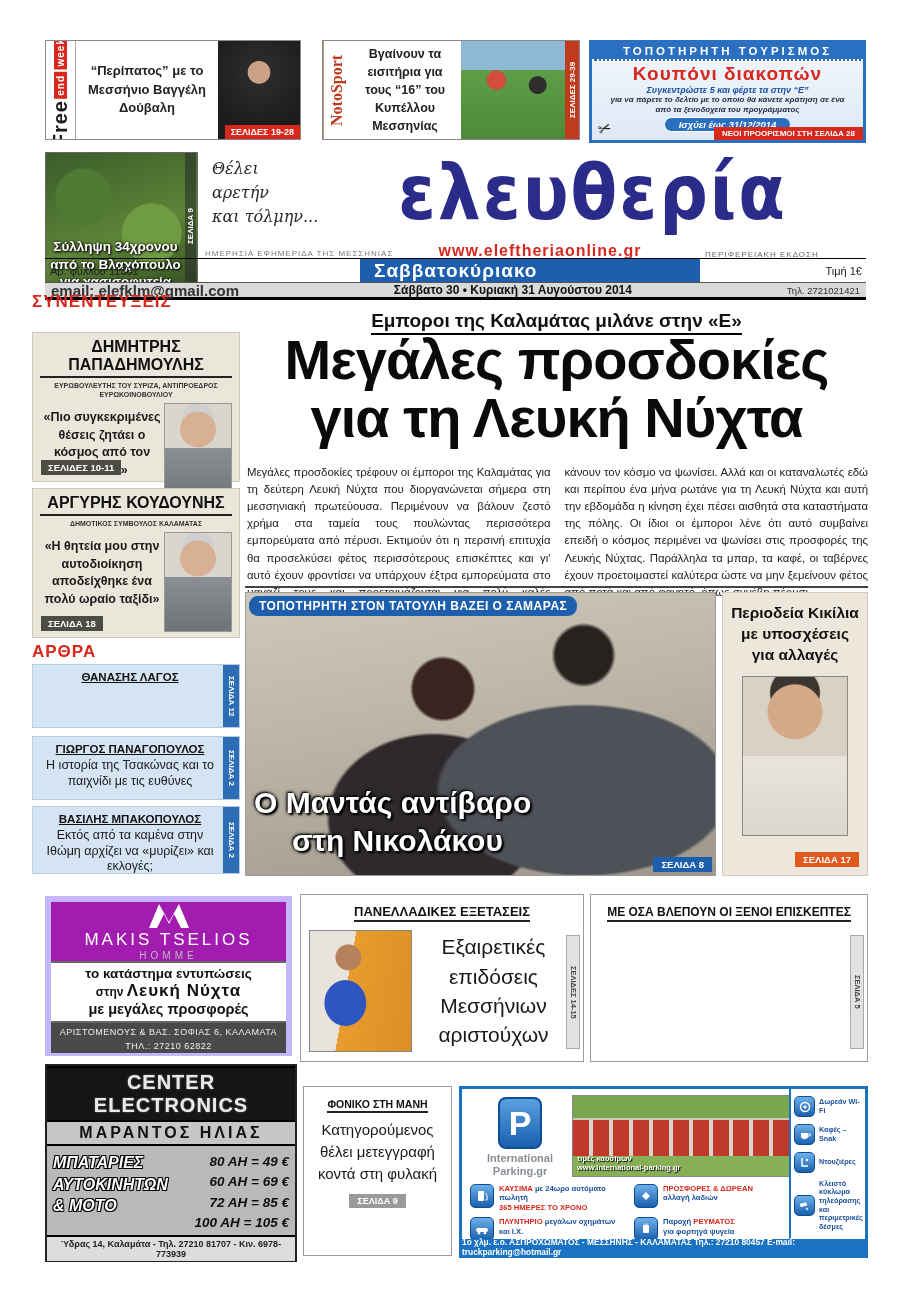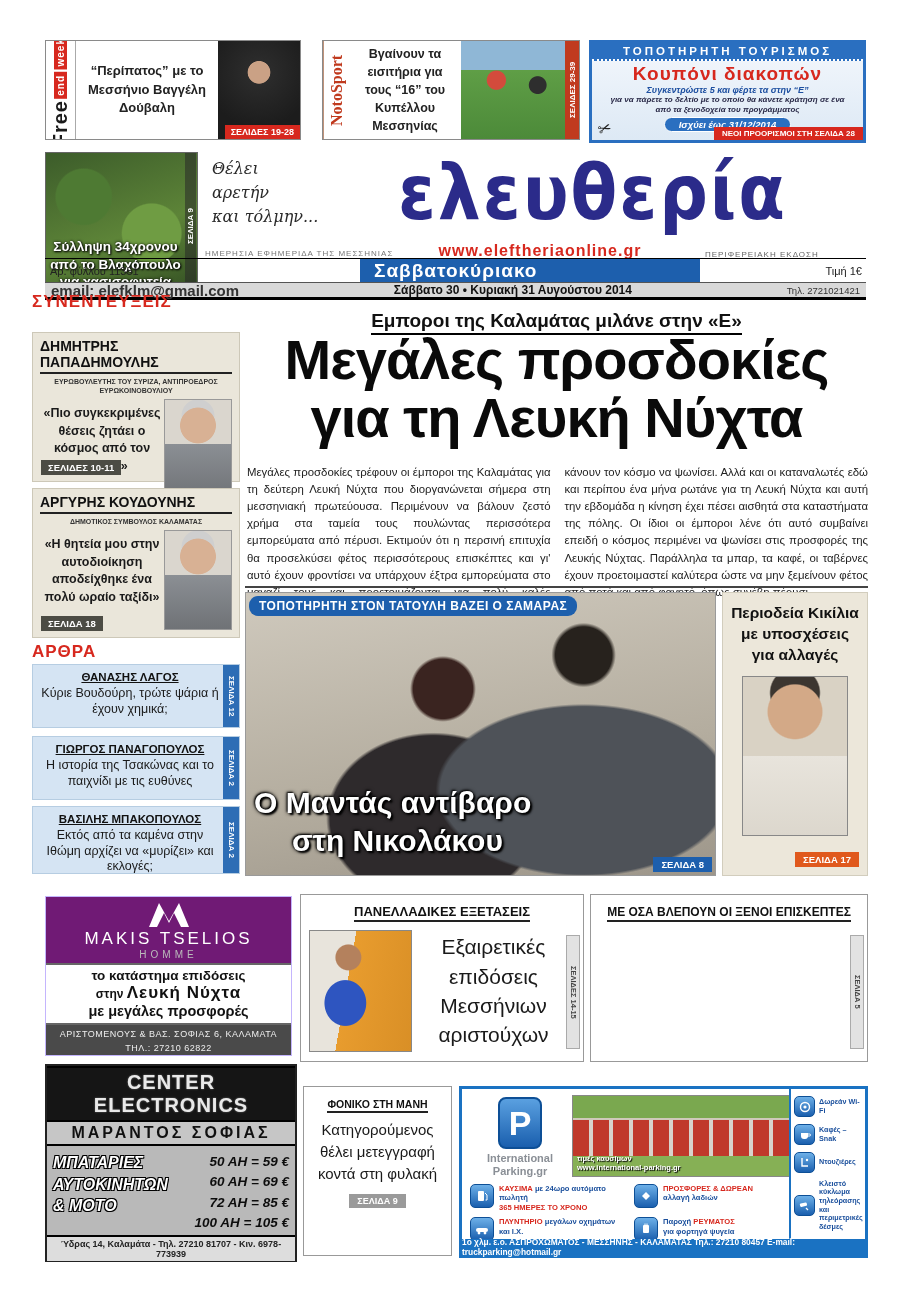--- a/index.html
+++ b/index.html
@@ -52,21 +52,21 @@
   .weekend-bar { position:absolute; left:315px; top:0; width:340px; height:24px; background:#1d5fad; color:#fff; font-weight:bold; font-size:19px; display:flex; align-items:center; padding-left:14px; letter-spacing:1px; }
   .price { position:absolute; right:4px; top:6px; font-size:11px; color:#222; }
   .date-row { left:45px; top:282px; width:821px; height:18px; background:#d9d9d9; border-top:1px solid #555; border-bottom:3px solid #000; display:flex; align-items:center; justify-content:space-between; padding:0 6px; }
   .date-row .email { font-size:15px; color:#333;font-weight:bold; }
   .date-row .date { font-size:12px; font-weight:bold; color:#111; }
   .date-row .phone { font-size:9.5px; color:#333; }
 
   
   .sec-heading { color:#d7281e; font-weight:bold; font-size:17px; letter-spacing:1px; }
   .int-card { left:32px; top:0; width:208px; height:150px; background:#eae6da; border:1px solid #cdc8b8; padding:5px 7px; position:absolute; }
-  .int-name { text-align:left; font-weight:bold; font-size:14px; color:#111; border-bottom:2px solid #222; padding-bottom:2px; }
+  .int-name { text-align:center; font-weight:bold; font-size:16px; color:#111; border-bottom:2px solid #222; padding-bottom:2px; }
   .int-role { text-align:center; font-size:7px; color:#333; font-weight:bold; margin-top:3px; line-height:1.3; }
   .int-row { display:flex; margin-top:4px; }
   .int-quote { flex:1; text-align:center; font-weight:bold; font-size:12.5px; color:#1a1a1a; line-height:1.4; padding-top:6px; }
   .int-photo { width:68px; height:100px; border:1px solid #999; background:
       radial-gradient(circle at 50% 26%, #d8b194 0 22%, transparent 23%),
       radial-gradient(circle at 50% 16%, #cfcfcf 0 18%, transparent 19%),
       linear-gradient(#dad6ce 0 45%, #8b8f94 45%, #6f7276); }
   .int-badge { position:absolute; left:8px; bottom:6px; background:#4c4c44; color:#fff; font-weight:bold; font-size:9.5px; padding:2px 7px; }
   .art-card { left:32px; width:208px; height:64px; background:#d5e4f3; border:1px solid #b6cde2; position:absolute; padding:6px 20px 4px 8px; }
   .art-author { text-align:center; font-weight:bold; font-size:11.5px; color:#111; text-decoration:underline; }
@@ -97,21 +97,21 @@
   
   .kikilias { left:722px; top:592px; width:146px; height:284px; background:#ece7da; border:1px solid #d2cdbd; padding:10px 8px; text-align:center; }
   .kik-title { font-weight:bold; font-size:15.5px; color:#111; line-height:1.35; }
   .kik-photo { margin:10px auto 0; width:106px; height:160px; border:1px solid #888; background:
       radial-gradient(circle at 50% 22%, #d3a987 0 20%, transparent 21%),
       radial-gradient(circle at 50% 10%, #3c3630 0 16%, transparent 17%),
       linear-gradient(#d9d2c4 0 50%, #e8e4dc 50%, #dcd7cd); }
   .kik-badge { position:absolute; right:8px; bottom:8px; background:#e0591d; color:#fff; font-weight:bold; font-size:9.5px; padding:2px 8px; }
 
   
-  .tselios { left:45px; top:896px; width:247px; height:160px; background:#701a75; display:flex; flex-direction:column; border:1px solid #c4b5fd; }
+  .tselios { left:45px; top:896px; width:247px; height:160px; background:#a21caf; display:flex; flex-direction:column; border:6px solid #c4b5fd; }
   .ts-top { height:72px; display:flex; flex-direction:column; align-items:center; justify-content:center; }
   .ts-brand { color:#fff; font-size:17px; letter-spacing:3px; margin-top:2px; }
   .ts-homme { color:#bbb; font-size:10px; letter-spacing:4px; }
   .ts-band { background:#fff; text-align:center; padding:3px 0 4px; border-top:2px solid #666; border-bottom:2px solid #666; }
   .ts-line1 { font-weight:bold; font-size:13.5px; color:#111; }
   .ts-line2 { font-weight:bold; color:#111; font-size:12px; }
   .ts-line2 b { font-size:17px; letter-spacing:1px; }
   .ts-line3 { font-weight:bold; font-size:14.5px; color:#111; }
   .ts-foot { flex:1; background:#4a4a4a; color:#eee; font-size:9px; text-align:center; padding-top:3px; line-height:1.5; letter-spacing:.5px; }
   .news-box { border:1px solid #999; background:#fff; padding:7px 8px; position:absolute; text-align:center; }
@@ -241,21 +241,20 @@
       <div class="int-quote">«Η θητεία μου στην αυτοδιοίκηση αποδείχθηκε ένα πολύ ωραίο ταξίδι»</div>
       <div class="int-photo"></div>
     </div>
     <div class="int-badge">ΣΕΛΙΔΑ 18</div>
   </div>
 
   <div class="abs sec-heading" style="left:32px;top:642px;">ΑΡΘΡΑ</div>
 
   <div class="art-card" style="top:664px;">
     <div class="art-author">ΘΑΝΑΣΗΣ ΛΑΓΟΣ</div>
-    <div class="art-title">Κύριε Βουδούρη, τρώτε ψάρια ή έχουν χημικά;</div>
     <div class="art-tab vtext">ΣΕΛΙΔΑ 12</div>
   </div>
   <div class="art-card" style="top:736px;">
     <div class="art-author">ΓΙΩΡΓΟΣ ΠΑΝΑΓΟΠΟΥΛΟΣ</div>
     <div class="art-title">Η ιστορία της Τσακώνας και το παιχνίδι με τις ευθύνες</div>
     <div class="art-tab vtext">ΣΕΛΙΔΑ 2</div>
   </div>
   <div class="art-card" style="top:806px;height:68px;">
     <div class="art-author">ΒΑΣΙΛΗΣ ΜΠΑΚΟΠΟΥΛΟΣ</div>
     <div class="art-title">Εκτός από τα καμένα στην Ιθώμη αρχίζει να «μυρίζει» και εκλογές;</div>
@@ -295,21 +294,21 @@
 
   <div class="abs tselios">
     <div class="ts-top">
       <svg width="44" height="26" viewBox="0 0 44 26">
         <path d="M2 26 L12 2 L22 20 L32 2 L42 26 L34 26 L27 12 L22 22 L17 12 L10 26 Z" fill="#fff"></path>
       </svg>
       <div class="ts-brand">MAKIS TSELIOS</div>
       <div class="ts-homme">HOMME</div>
     </div>
     <div class="ts-band">
-      <div class="ts-line1">το κατάστημα επιδόσεις</div>
+      <div class="ts-line1">το κατάστημα εντυπώσεις</div>
       <div class="ts-line2">
         <span>στην</span>
         <b>Λευκή Νύχτα</b>
       </div>
       <div class="ts-line3">με μεγάλες προσφορές</div>
     </div>
     <div class="ts-foot">
       <div>ΑΡΙΣΤΟΜΕΝΟΥΣ &amp; ΒΑΣ. ΣΟΦΙΑΣ 6, ΚΑΛΑΜΑΤΑ</div>
       <div>ΤΗΛ.: 27210 62822</div>
     </div>
@@ -325,27 +324,27 @@
   </div>
 
   <div class="news-box" style="left:590px;top:894px;width:278px;height:168px;">
     <span class="nb-header" style="font-size:12px;">ΜΕ ΟΣΑ ΒΛΕΠΟΥΝ ΟΙ ΞΕΝΟΙ ΕΠΙΣΚΕΠΤΕΣ</span>
     <div class="nb-tab vtext">ΣΕΛΙΔΑ 5</div>
   </div>
 
   <div class="abs celec">
     <div class="ce-circuit"></div>
     <div class="ce-brand">CENTER ELECTRONICS</div>
-    <div class="ce-owner">ΜΑΡΑΝΤΟΣ ΣΟΦΙΑΣ</div>
+    <div class="ce-owner">ΜΑΡΑΝΤΟΣ ΗΛΙΑΣ</div>
     <div class="ce-body">
       <div class="ce-left">ΜΠΑΤΑΡΙΕΣ
 ΑΥΤΟΚΙΝΗΤΩΝ
 &amp; ΜΟΤΟ</div>
       <div class="ce-prices">
-        <div>50 AH = 59 €</div>
+        <div>80 AH = 49 €</div>
         <div>60 AH = 69 €</div>
         <div>72 AH = 85 €</div>
         <div>100 AH = 105 €</div>
       </div>
     </div>
     <div class="ce-foot">Ύδρας 14, Καλαμάτα - Τηλ. 27210 81707 - Κιν. 6978-773939</div>
   </div>
 
   <div class="news-box mani">
     <span class="nb-header">ΦΟΝΙΚΟ ΣΤΗ ΜΑΝΗ</span>

